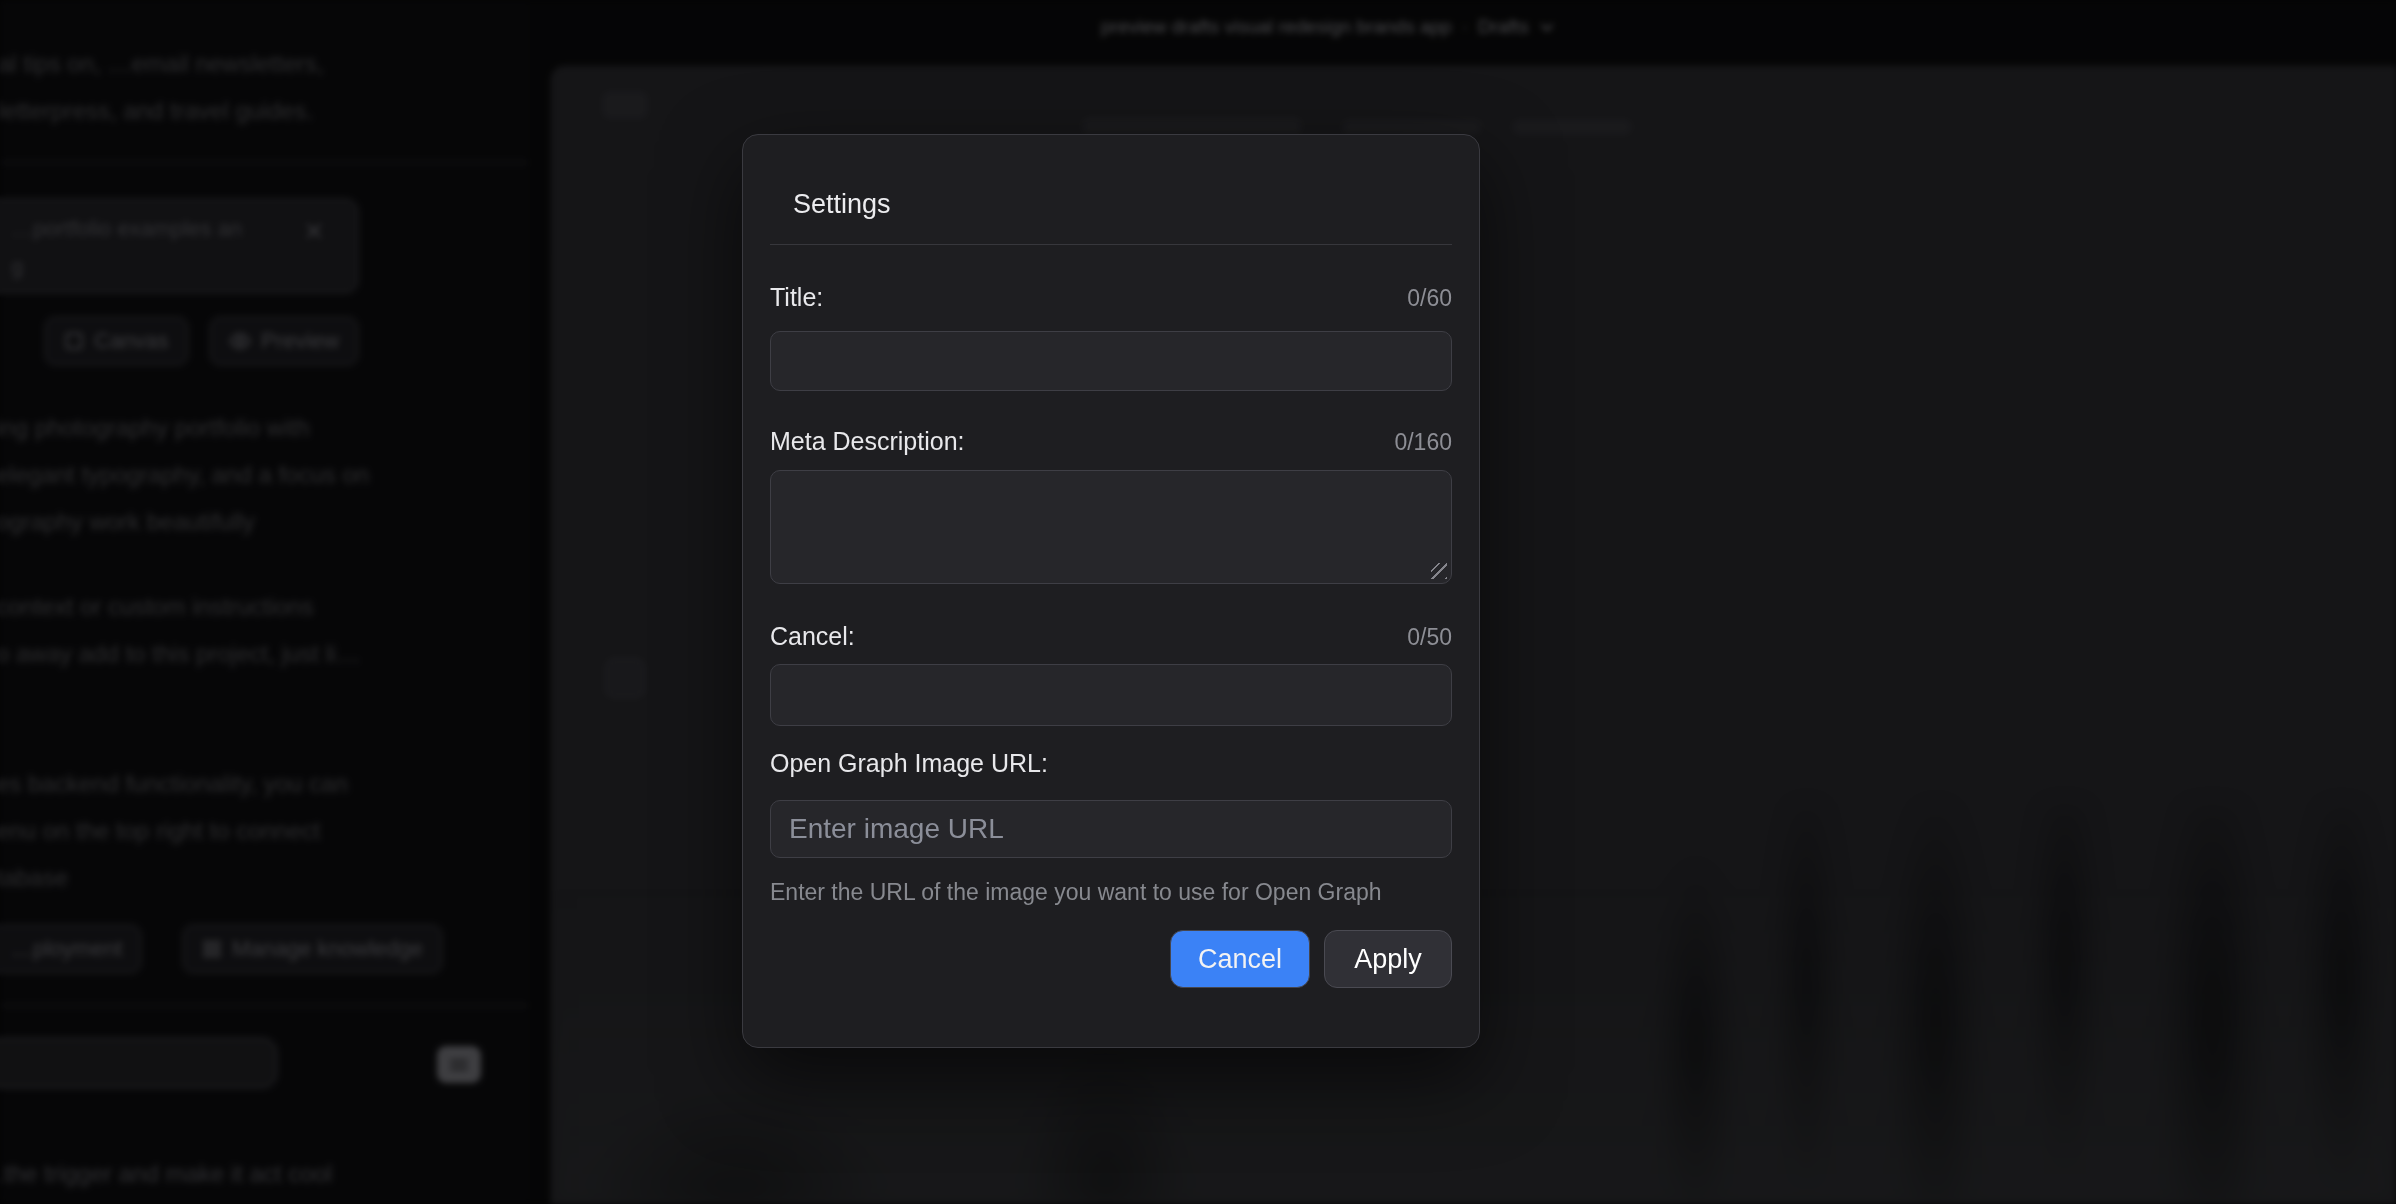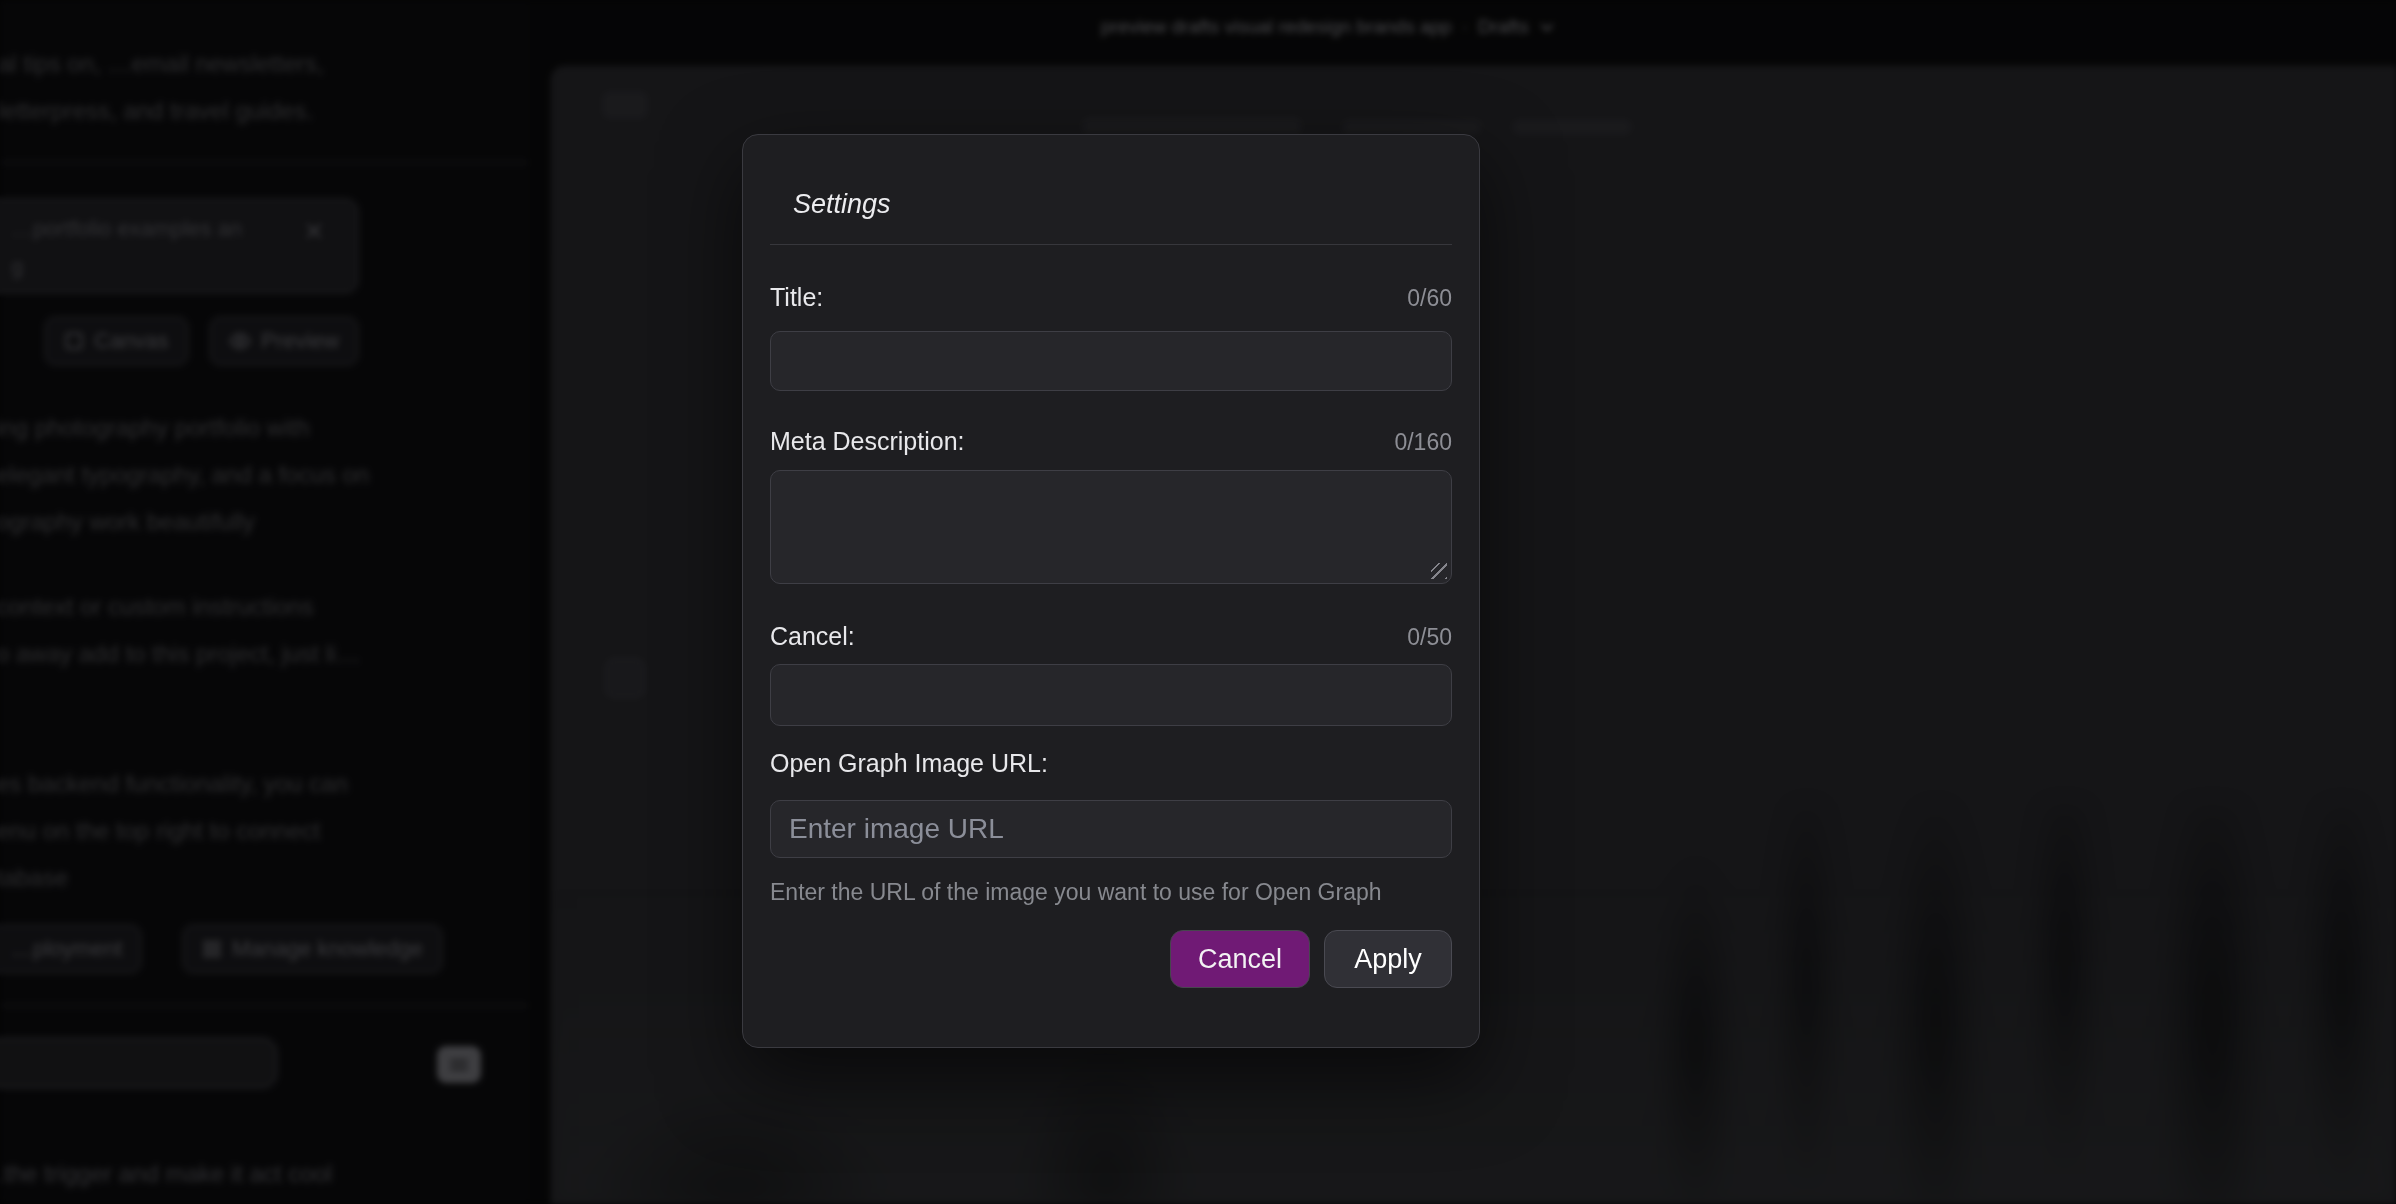--- a/index.html
+++ b/index.html
@@ -52,21 +52,21 @@
        radial-gradient(120px 200px at 30% 95%, rgba(0,0,0,.4), transparent 70%),
        radial-gradient(200px 160px at 10% 100%, rgba(0,0,0,.45), transparent 75%);}
 
   
   .scrim{position:absolute;inset:0;background:rgba(0,0,0,.47);}
 
   
   .modal{position:absolute;left:742px;top:134px;width:738px;height:914px;box-sizing:border-box;
          background:#1e1e21;border:1px solid #3a3a40;border-radius:16px;
          box-shadow:0 30px 80px rgba(0,0,0,.6);}
-  .modal-title{padding:52px 50px 0;font-size:27px;line-height:34px;color:#ececef;font-style:italic;}
+  .modal-title{padding:52px 50px 0;font-size:27px;line-height:34px;color:#ececef;}
   .modal-divider{height:1px;background:#37373c;margin:23px 27px 0;}
   .modal-body{padding:0 27px;}
   .field-row{display:flex;justify-content:space-between;align-items:baseline;}
   .field-row label{font-size:25px;line-height:30px;color:#e8e8eb;}
   .counter{font-size:23px;color:#8d8e95;}
   .row-title{margin-top:37px;}
   .row-meta{margin-top:35px;}
   .row-author{margin-top:37px;}
   .row-og{margin-top:22px;}
   .tin{display:block;width:100%;box-sizing:border-box;background:#26262a;border:1px solid #3e3e45;
@@ -77,21 +77,21 @@
   .meta-textarea{height:114px;resize:none;padding:14px 18px;}
   .resize-handle{position:absolute;right:5px;bottom:5px;width:16px;height:16px;pointer-events:none;
       background:repeating-linear-gradient(135deg,transparent 0 5px,#85858c 5px 7px,transparent 7px 11px,#85858c 11px 13px,transparent 13px 16px);}
   .author-input{height:62px;margin-top:13px;}
   .og-input{height:58px;margin-top:22px;font-size:28px;}
   .og-input::placeholder{color:#8b8e99;opacity:1;}
   .helper{margin-top:20px;font-size:23px;line-height:28px;color:#87898f;}
   .btn-row{display:flex;justify-content:flex-end;gap:14px;margin-top:24px;}
   .btn{height:58px;box-sizing:border-box;border-radius:13px;font-size:27px;display:flex;
        align-items:center;justify-content:center;cursor:pointer;font-family:"Liberation Sans",sans-serif;}
-  .btn-cancel{width:140px;background:#701a75;border:1px solid #46464d;color:#f2f2f3;}
+  .btn-cancel{width:140px;background:#3b82f6;border:1px solid #46464d;color:#f2f2f3;}
   .btn-apply{width:128px;background:#303036;border:1px solid #4a4a52;color:#ffffff;}
 </style>
 </head>
 <body>
 
 <div class="bg">
 
   <div class="main">
     <div class="topbar-row">
       <span>preview drafts visual redesign brands app</span>

